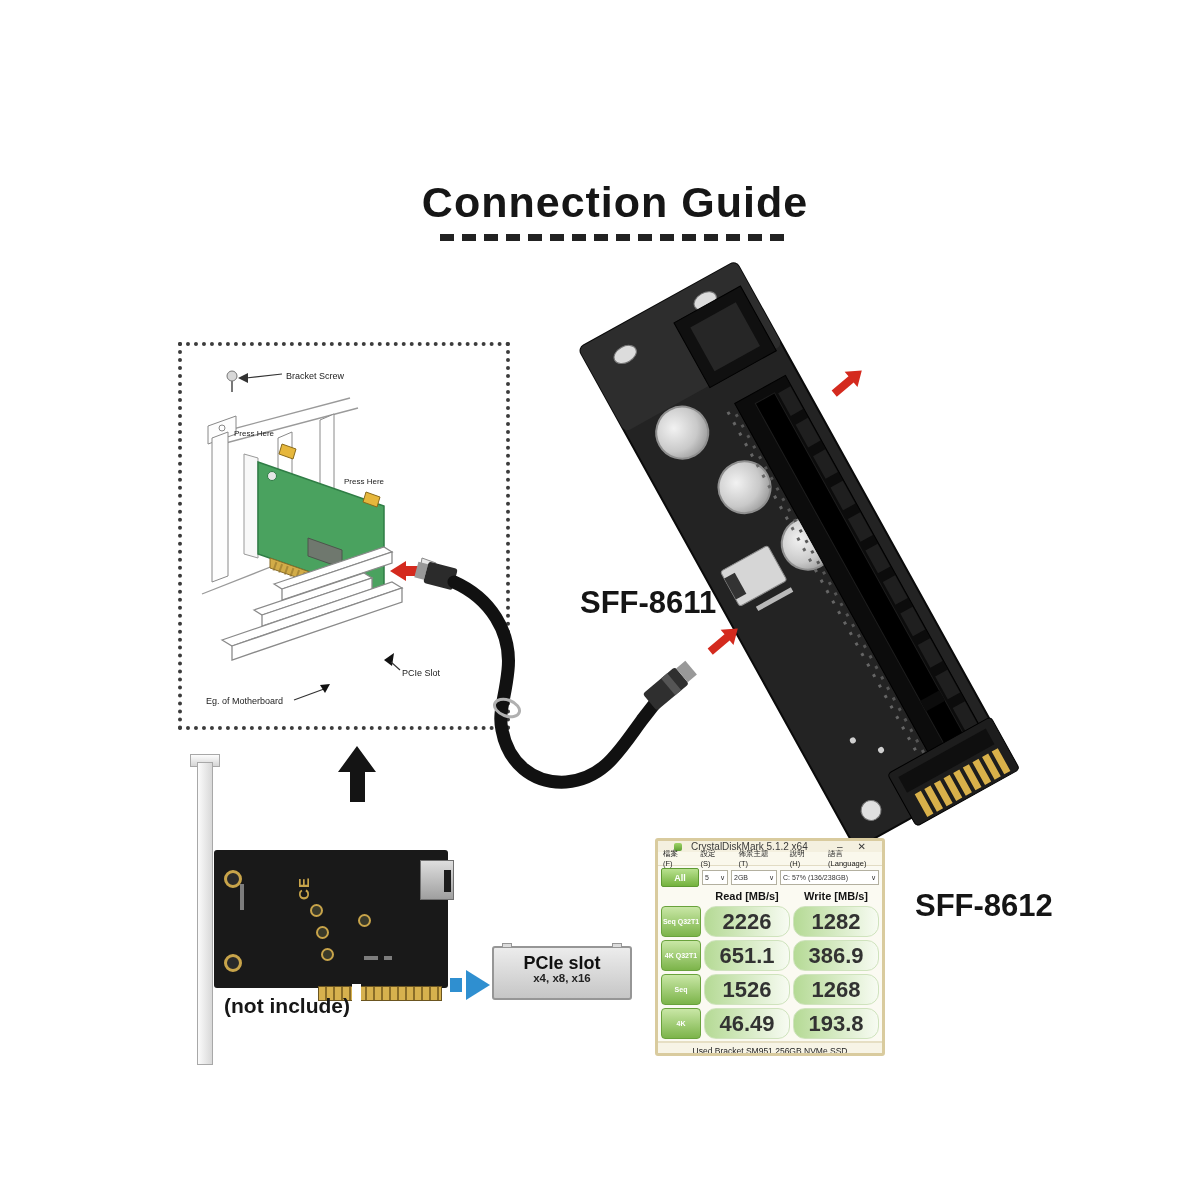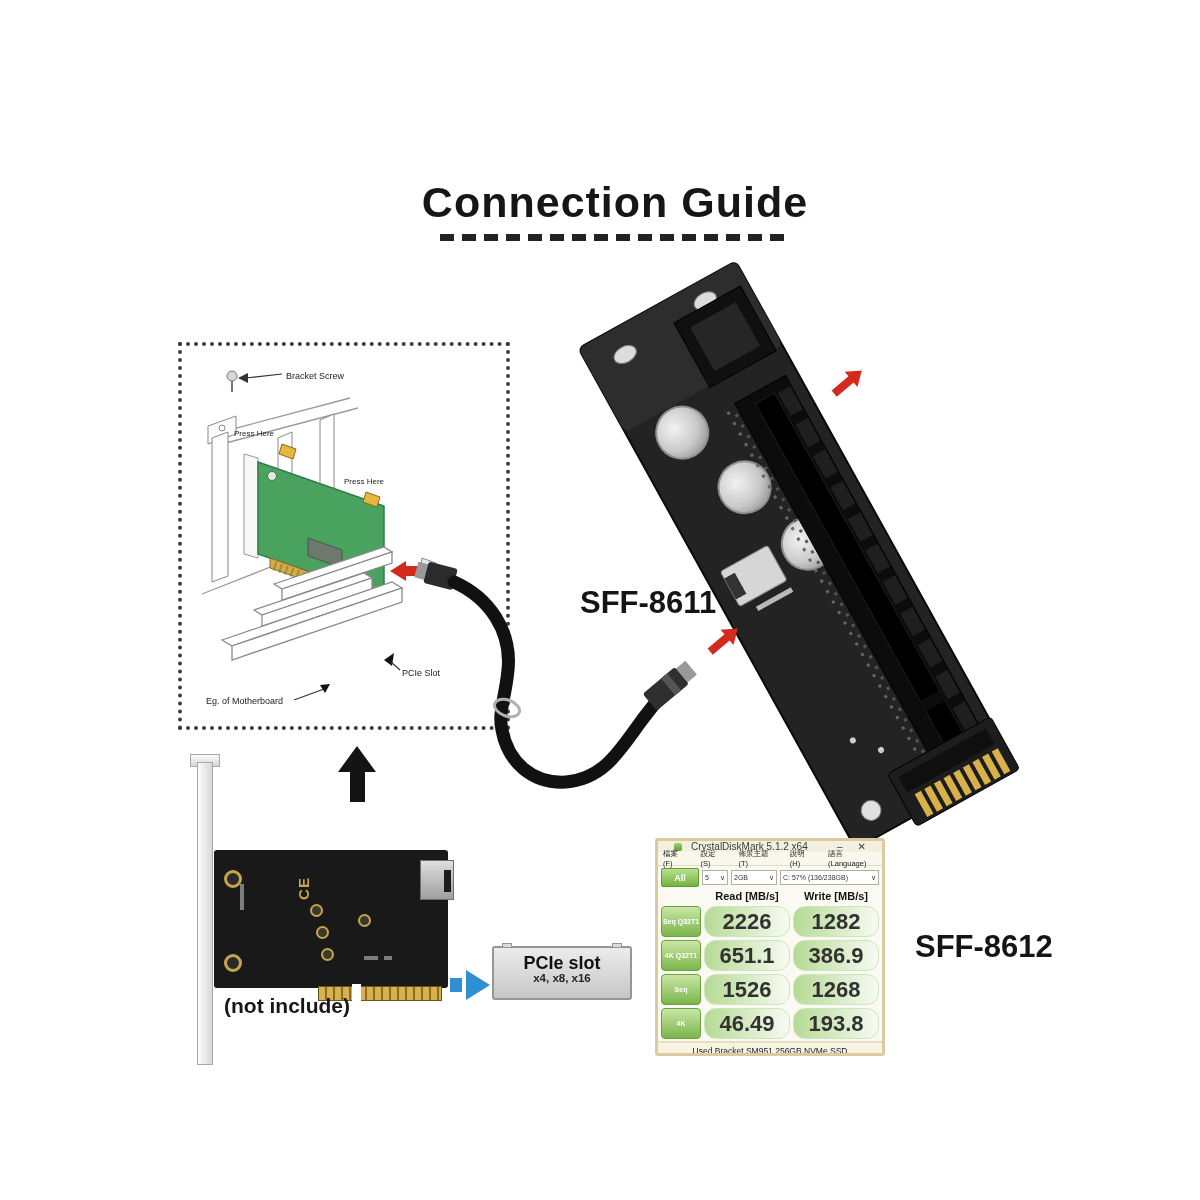--- a/index.html
+++ b/index.html
@@ -196,21 +196,21 @@
 
   <svg class="abs" style="left:0;top:0;width:1200px;height:1200px;pointer-events:none" viewBox="0 0 1200 1200">
     <polygon points="-18,-4 4,-4 4,-10 18,0 4,10 4,4 -18,4" fill="#d42a1e" transform="translate(848,382) rotate(-40)"></polygon>
     <polygon points="-18,-4 4,-4 4,-10 18,0 4,10 4,4 -18,4" fill="#d42a1e" transform="translate(724,640) rotate(-40)"></polygon>
     <polygon points="357,746 338,772 350,772 350,802 365,802 365,772 376,772" fill="#141414"></polygon>
     <rect x="450" y="978" width="12" height="14" fill="#2f8fd0"></rect>
     <polygon points="466,970 490,985 466,1000" fill="#2f8fd0"></polygon>
   </svg>
 
   <div class="abs sff-label" style="left:580px;top:585px">SFF-8611</div>
-  <div class="abs sff-label" style="left:915px;top:929px">SFF-8612</div>
+  <div class="abs sff-label" style="left:915px;top:888px">SFF-8612</div>
 
   <div class="abs bracket-tab"></div>
   <div class="abs bracket-strip"></div>
   <div class="abs lp-pcb">
     <div class="abs gold-ring" style="left:10px;top:20px"></div>
     <div class="abs gold-ring" style="left:10px;top:104px"></div>
     <div class="abs ce-text" style="left:78px;top:30px">CE</div>
     <div class="abs gold-dot" style="left:96px;top:54px"></div>
     <div class="abs gold-dot" style="left:102px;top:76px"></div>
     <div class="abs gold-dot" style="left:107px;top:98px"></div>

